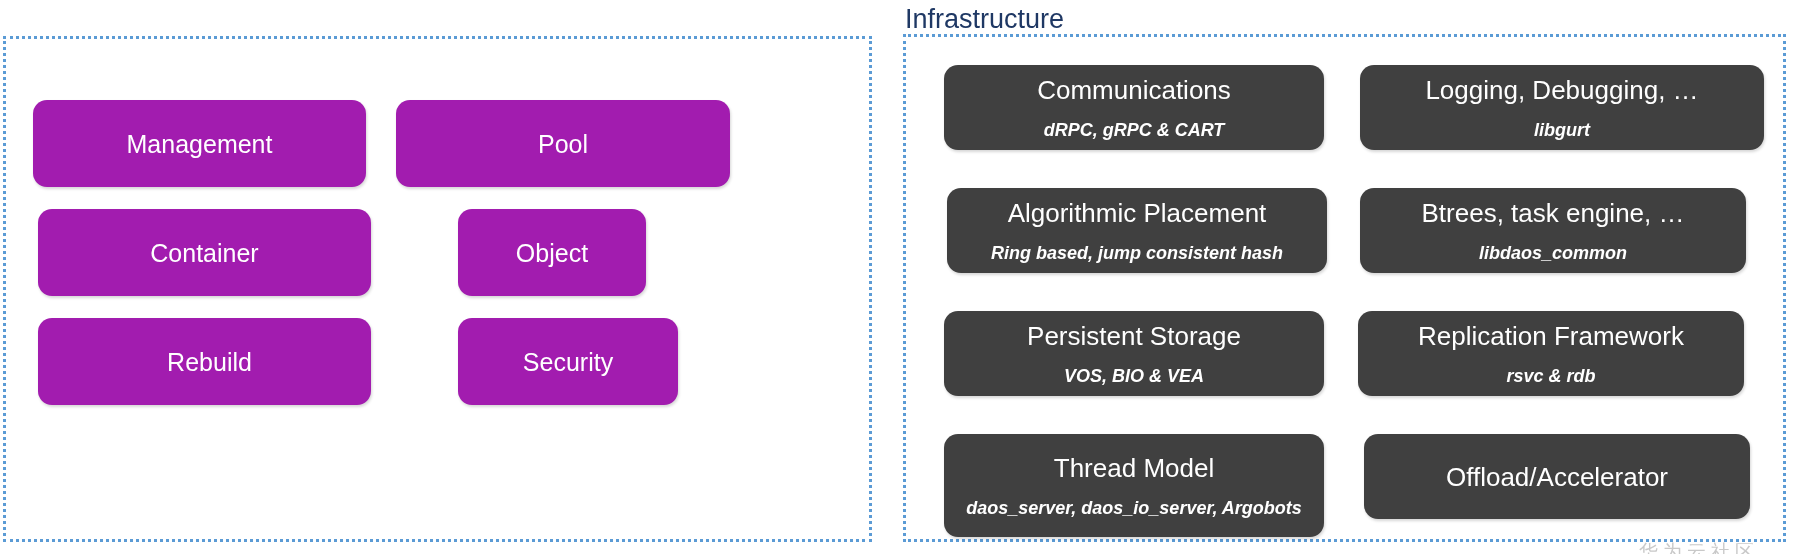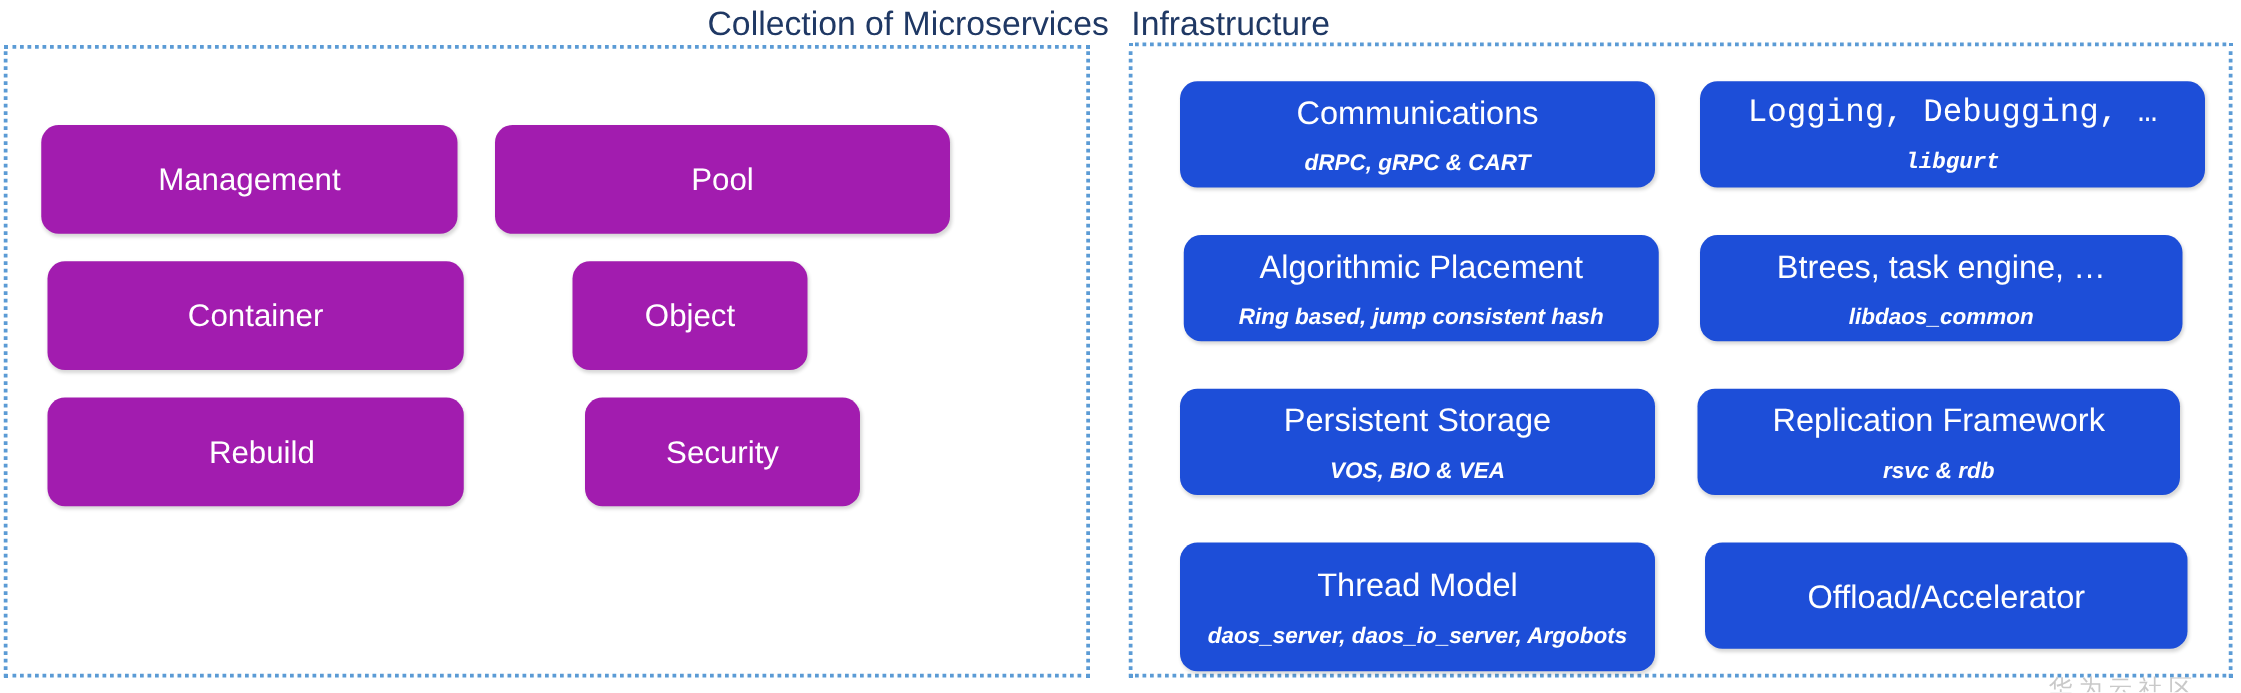--- a/index.html
+++ b/index.html
@@ -69,21 +69,21 @@
     align-items: center;
     justify-content: center;
     text-align: center;
     color: #ffffff;
     box-shadow: 1px 2px 3px rgba(0,0,0,0.16);
   }
   .box.dark {
     background: #a21caf;
   }
   .box.blue {
-    background: #1d4ed8;
+    background: #404040;
   }
   .box-title {
     font-size: 25px;
     line-height: 30px;
     white-space: nowrap;
   }
   .box.blue .box-title {
     font-size: 26px;
     line-height: 30px;
   }
@@ -108,54 +108,53 @@
     letter-spacing: 5px;
     white-space: nowrap;
     font-family: "DejaVu Sans", sans-serif;
   }
 </style>
 </head>
 <body>
 
 <div id="canvas">
 
-  <div class="panel-title" id="title-microservices">Collection of Microservices</div>
 
   <div class="panel-title" id="title-infrastructure">Infrastructure</div>
 
   <div class="panel" id="panel-microservices"></div>
 
   <div class="panel" id="panel-infrastructure"></div>
 
   <div id="boxes-microservices">
       <div class="box dark" style="left: 33px; top: 100px; width: 333px; height: 87px;">
         <div class="box-title">Management</div>
       </div>
-      <div class="box dark" style="left: 396px; top: 100px; width: 364px; height: 87px; text-align: center;">
+      <div class="box dark" style="left: 396px; top: 100px; width: 334px; height: 87px; text-align: center;">
         <div class="box-title">Pool</div>
       </div>
       <div class="box dark" style="left: 38px; top: 209px; width: 333px; height: 87px;">
         <div class="box-title">Container</div>
       </div>
       <div class="box dark" style="left: 458px; top: 209px; width: 188px; height: 87px;">
         <div class="box-title">Object</div>
       </div>
       <div class="box dark" style="left: 38px; top: 318px; width: 333px; height: 87px; padding-left: 10px;">
         <div class="box-title">Rebuild</div>
       </div>
-      <div class="box dark" style="left: 468px; top: 318px; width: 220px; height: 87px;">
+      <div class="box dark" style="left: 458px; top: 318px; width: 220px; height: 87px;">
         <div class="box-title">Security</div>
       </div>
     </div>
   <div id="boxes-infrastructure">
       <div class="box blue" style="left: 944px; top: 65px; width: 380px; height: 85px;">
         <div class="box-title">Communications</div>
         <div class="box-sub">dRPC, gRPC &amp; CART</div>
       </div>
-      <div class="box blue" style="left: 1360px; top: 65px; width: 404px; height: 85px; font-family: Liberation Mono, monospace;">
+      <div class="box blue" style="left: 1360px; top: 65px; width: 404px; height: 85px;">
         <div class="box-title">Logging, Debugging, …</div>
         <div class="box-sub">libgurt</div>
       </div>
       <div class="box blue" style="left: 947px; top: 188px; width: 380px; height: 85px;">
         <div class="box-title">Algorithmic Placement</div>
         <div class="box-sub">Ring based, jump consistent hash</div>
       </div>
       <div class="box blue" style="left: 1360px; top: 188px; width: 386px; height: 85px;">
         <div class="box-title">Btrees, task engine, …</div>
         <div class="box-sub">libdaos_common</div>

